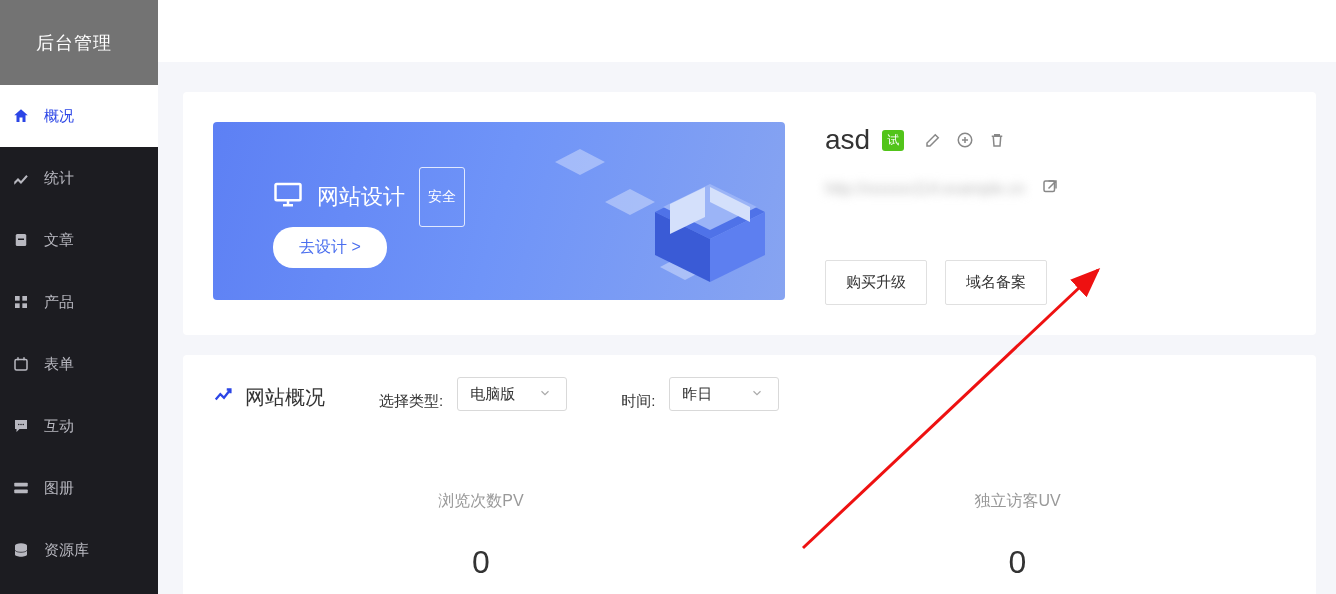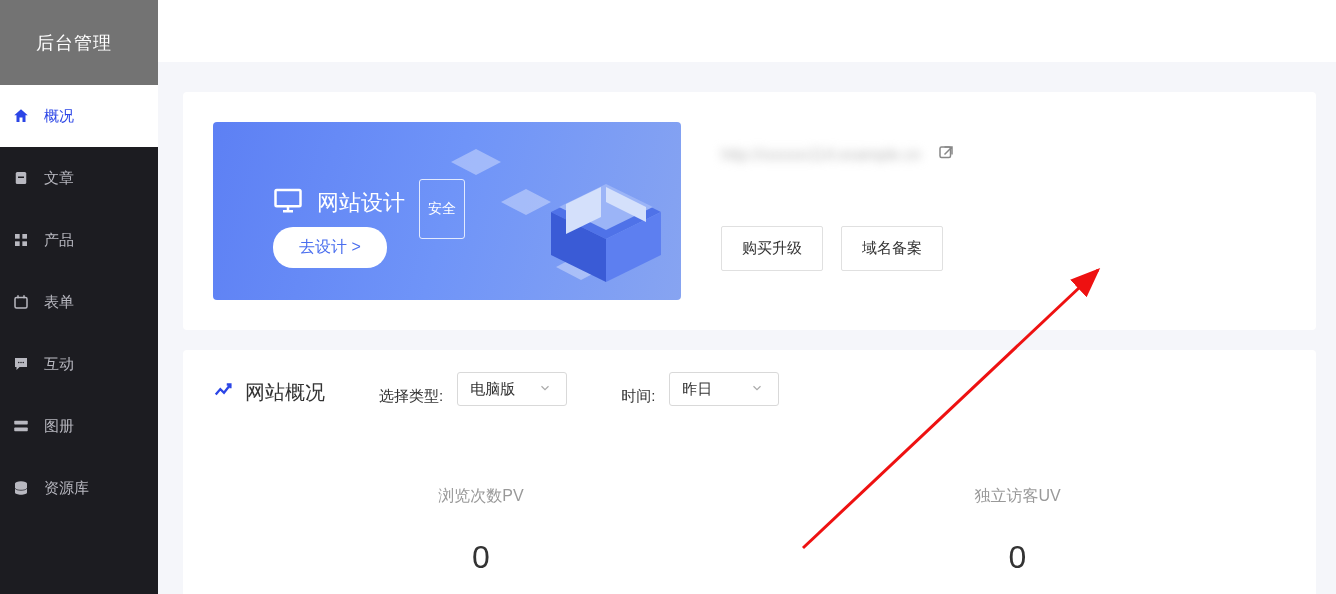--- a/index.html
+++ b/index.html
@@ -64,21 +64,21 @@
     }
     .card {
       margin: 30px 20px 20px 25px;
       background: #ffffff;
       border-radius: 4px;
       padding: 30px 30px 30px 30px;
       display: flex;
       gap: 40px;
     }
     .banner {
-      width: 468px;
+      width: 572px;
       height: 178px;
       background: linear-gradient(105deg, #5d80f4 0%, #6f94f8 50%, #87a4f1 100%);
       border-radius: 4px;
       position: relative;
       overflow: hidden;
       color: #ffffff;
     }
     .banner-title {
       position: absolute;
       left: 60px;
@@ -90,21 +90,20 @@
       font-weight: 400;
     }
     .monitor-icon {
       display: inline-block;
     }
     .safe-tag {
       border: 1px solid rgba(255,255,255,0.8);
       border-radius: 3px;
       padding: 20px 8px;
       font-size: 14px;
-      margin-top: 12px;
     }
     .design-btn {
       position: absolute;
       left: 60px;
       top: 105px;
       background: #ffffff;
       color: #4a6eee;
       border: none;
       border-radius: 20px;
       padding: 10px 26px;
@@ -249,20 +248,28 @@
 
   <div class="sidebar-item active">
     <span class="sidebar-icon">
       <svg viewBox="0 0 24 24" width="18" height="18" fill="currentColor">
           <path d="M12 3l9 8h-3v9h-4v-6H10v6H6v-9H3z"></path>
         </svg>
     </span>
     <span>概况</span>
   </div>
 
+  <div class="sidebar-item">
+    <span class="sidebar-icon">
+      <svg viewBox="0 0 24 24" width="18" height="18" fill="currentColor">
+          <path d="M3 17l5-5 4 4 7-8 2 2-9 10-4-4-5 5z"></path>
+        </svg>
+    </span>
+    <span>统计</span>
+  </div>
 
   <div class="sidebar-item">
     <span class="sidebar-icon">
       <svg viewBox="0 0 24 24" width="18" height="18" fill="currentColor">
           <rect x="5" y="4" width="14" height="16" rx="2"></rect>
           <rect x="8" y="10" width="8" height="2" fill="#1c1c21"></rect>
         </svg>
     </span>
     <span>文章</span>
   </div>
@@ -352,20 +359,42 @@
             <polygon points="110,60 55,87 55,130 110,103" fill="#5d7ff0"></polygon>
             <polygon points="8,55 55,32 102,55 55,78" fill="#9bb4f7"></polygon>
             <polygon points="15,52 50,35 50,65 15,82" fill="#d4e0fb"></polygon>
             <polygon points="55,35 95,55 95,70 55,50" fill="#d4e0fb"></polygon>
           </g>
         </svg>
       </div>
     </div>
 
     <div class="site-info">
+      <div class="site-title-row">
+        <span class="site-title">asd</span>
+        <span class="trial-badge">试</span>
+        <div class="action-icons">
+          <span class="action-icon">
+            <svg viewBox="0 0 24 24" width="18" height="18" fill="none" stroke="#888" stroke-width="2">
+                <path d="M4 20h4L19 9l-4-4L4 16v4z"></path>
+              </svg>
+          </span>
+          <span class="action-icon">
+            <svg viewBox="0 0 24 24" width="18" height="18" fill="none" stroke="#888" stroke-width="2">
+                <circle cx="12" cy="12" r="9"></circle>
+                <path d="M12 8v8M8 12h8"></path>
+              </svg>
+          </span>
+          <span class="action-icon">
+            <svg viewBox="0 0 24 24" width="18" height="18" fill="none" stroke="#888" stroke-width="2">
+                <path d="M5 7h14M9 7V5h6v2M7 7l1 13h8l1-13"></path>
+              </svg>
+          </span>
+        </div>
+      </div>
       <div class="site-url">
         <span class="blurred-url">http://xxxxxx114.example.cn</span>
         <span>
           <svg viewBox="0 0 24 24" width="18" height="18" fill="none" stroke="#888" stroke-width="2">
               <rect x="4" y="4" width="14" height="14" rx="2"></rect>
               <path d="M10 4h10v10M20 4L10 14"></path>
             </svg>
         </span>
       </div>
       <div class="buttons-row">

